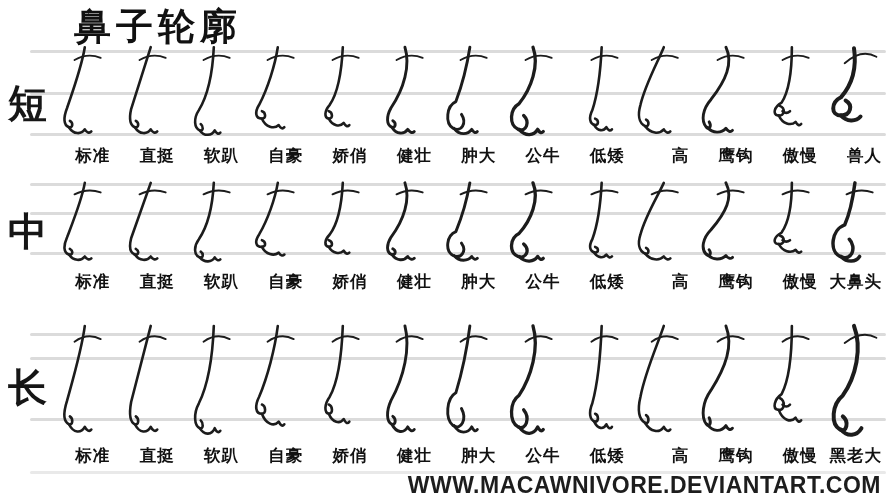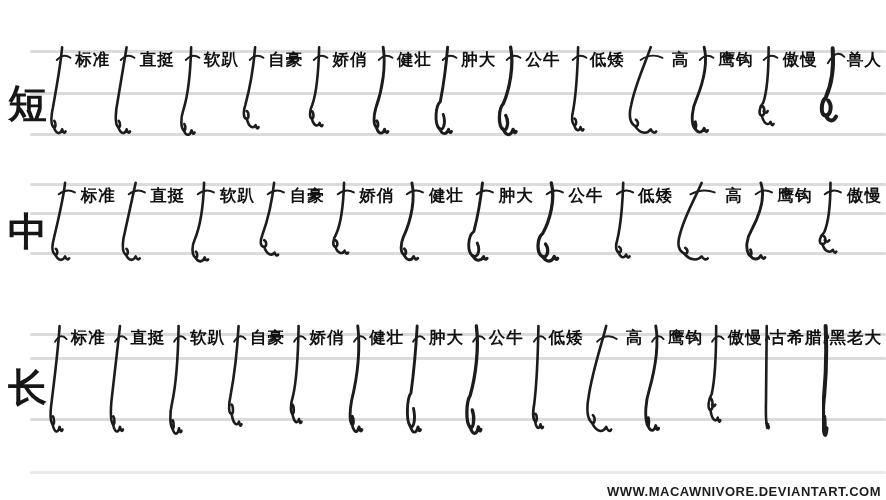--- a/index.html
+++ b/index.html
@@ -20,44 +20,45 @@
   }
   .guide {
     position:absolute; left:30px; right:0; height:3px;
     background:#cfcfcf; opacity:.75; border-radius:2px;
   }
   .cells {
     position:absolute; left:46px; right:4px; top:0;
     display:flex; align-items:flex-start;
   }
   .cell {
-    flex:1 1 0; display:flex; flex-direction:row; align-items:flex-start;
+    flex:1 1 0; display:flex; flex-direction:column; align-items:flex-end;
     min-width:0;
   }
   .nose { display:block; }
   .nose path {
     fill:none; stroke:#1c1c1c;
     stroke-linecap:round; stroke-linejoin:round;
     vector-effect:non-scaling-stroke;
   }
   .lbl {
     margin-top:5px; font-size:16.5px; font-weight:bold; color:#111;
     white-space:nowrap; letter-spacing:1px;
   }
   .watermark {
     position:absolute; right:5px; bottom:1px;
-    font-size:13px; font-weight:600; color:#1d1d1d; letter-spacing:.5px;
+    font-size:23px; font-weight:600; color:#1d1d1d; letter-spacing:.5px;
     white-space:nowrap;
   }
 </style>
 </head>
 <body>
 
 <div id="canvas">
 
+  <h1 class="page-title">鼻子轮廓</h1>
 
   <section class="row" style="top:44px;height:134px;">
     <div class="guide" style="top:6px;"></div>
     <div class="guide" style="top:48px;"></div>
     <div class="guide" style="top:89px;"></div>
     <div class="row-label" style="top:40px;">短</div>
     <div class="cells">
         <figure class="cell">
           <svg class="nose" viewBox="0 0 60 90" preserveAspectRatio="none" width="56" height="96">
             <path d="M22 15 Q36 8 50 13" stroke-width="1.9"></path>
@@ -261,20 +262,28 @@
           <figcaption class="lbl">鹰钩</figcaption>
         </figure>
         <figure class="cell">
           <svg class="nose" viewBox="0 0 60 90" preserveAspectRatio="none" width="56" height="86">
             <path d="M22 15 Q36 8 50 13" stroke-width="1.9"></path>
             <path d="M32 3 C32 22 29 44 21 55 C13 59 11 66 17 67 C25 68 25 60 19 58" stroke-width="2.6"></path>
             <path d="M18 67 C22 75 31 77 36 73 C38 76 40 77 42 75" stroke-width="2.6"></path>
             <path d="M22 63 Q26 66 30 63" stroke-width="2.6"></path>
           </svg>
           <figcaption class="lbl">傲慢</figcaption>
+        </figure>
+        <figure class="cell">
+          <svg class="nose" viewBox="0 0 60 90" preserveAspectRatio="none" width="56" height="86">
+            <path d="M22 15 Q36 8 50 13" stroke-width="1.9"></path>
+            <path d="M31 3 C29 18 26 34 20 47 C6 52 3 74 15 80 C28 86 33 70 25 62" stroke-width="3.5"></path>
+            <path d="M16 80 C23 87 32 86 36 80" stroke-width="3.5"></path>
+          </svg>
+          <figcaption class="lbl">大鼻头</figcaption>
         </figure>
       </div>
   </section>
 
   <section class="row" style="top:322px;height:155px;">
     <div class="guide" style="top:11px;"></div>
     <div class="guide" style="top:35px;"></div>
     <div class="guide" style="top:96px;"></div>
     <div class="guide" style="top:149px; opacity:.45;"></div>
     <div class="row-label" style="top:46px;">长</div>
@@ -371,28 +380,20 @@
           <svg class="nose" viewBox="0 0 60 90" preserveAspectRatio="none" width="56" height="118">
             <path d="M22 15 Q36 8 50 13" stroke-width="1.9"></path>
             <path d="M32 3 C32 22 29 44 21 55 C13 59 11 66 17 67 C25 68 25 60 19 58" stroke-width="2.6"></path>
             <path d="M18 67 C22 75 31 77 36 73 C38 76 40 77 42 75" stroke-width="2.6"></path>
             <path d="M22 63 Q26 66 30 63" stroke-width="2.6"></path>
           </svg>
           <figcaption class="lbl">傲慢</figcaption>
         </figure>
         <figure class="cell">
           <svg class="nose" viewBox="0 0 60 90" preserveAspectRatio="none" width="56" height="118">
-            <path d="M24 14 Q38 8 52 13" stroke-width="1.9"></path>
-            <path d="M31 3 C29 20 27 44 25 60 C23 69 24 75 30 77" stroke-width="2.6"></path>
-            <path d="M29 77 C33 82 39 82 42 78 C44 81 46 82 48 80" stroke-width="2.6"></path>
-          </svg>
-          <figcaption class="lbl">古希腊</figcaption>
-        </figure>
-        <figure class="cell">
-          <svg class="nose" viewBox="0 0 60 90" preserveAspectRatio="none" width="56" height="118">
             <path d="M20 16 Q38 6 54 12" stroke-width="1.9"></path>
             <path d="M30 3 C39 20 32 42 18 56 C6 63 5 78 15 82 C22 85 25 76 18 72" stroke-width="4"></path>
             <path d="M16 82 C23 88 33 87 38 81" stroke-width="4"></path>
           </svg>
           <figcaption class="lbl">黑老大</figcaption>
         </figure>
       </div>
   </section>
 
   <div class="watermark">WWW.MACAWNIVORE.DEVIANTART.COM</div>

